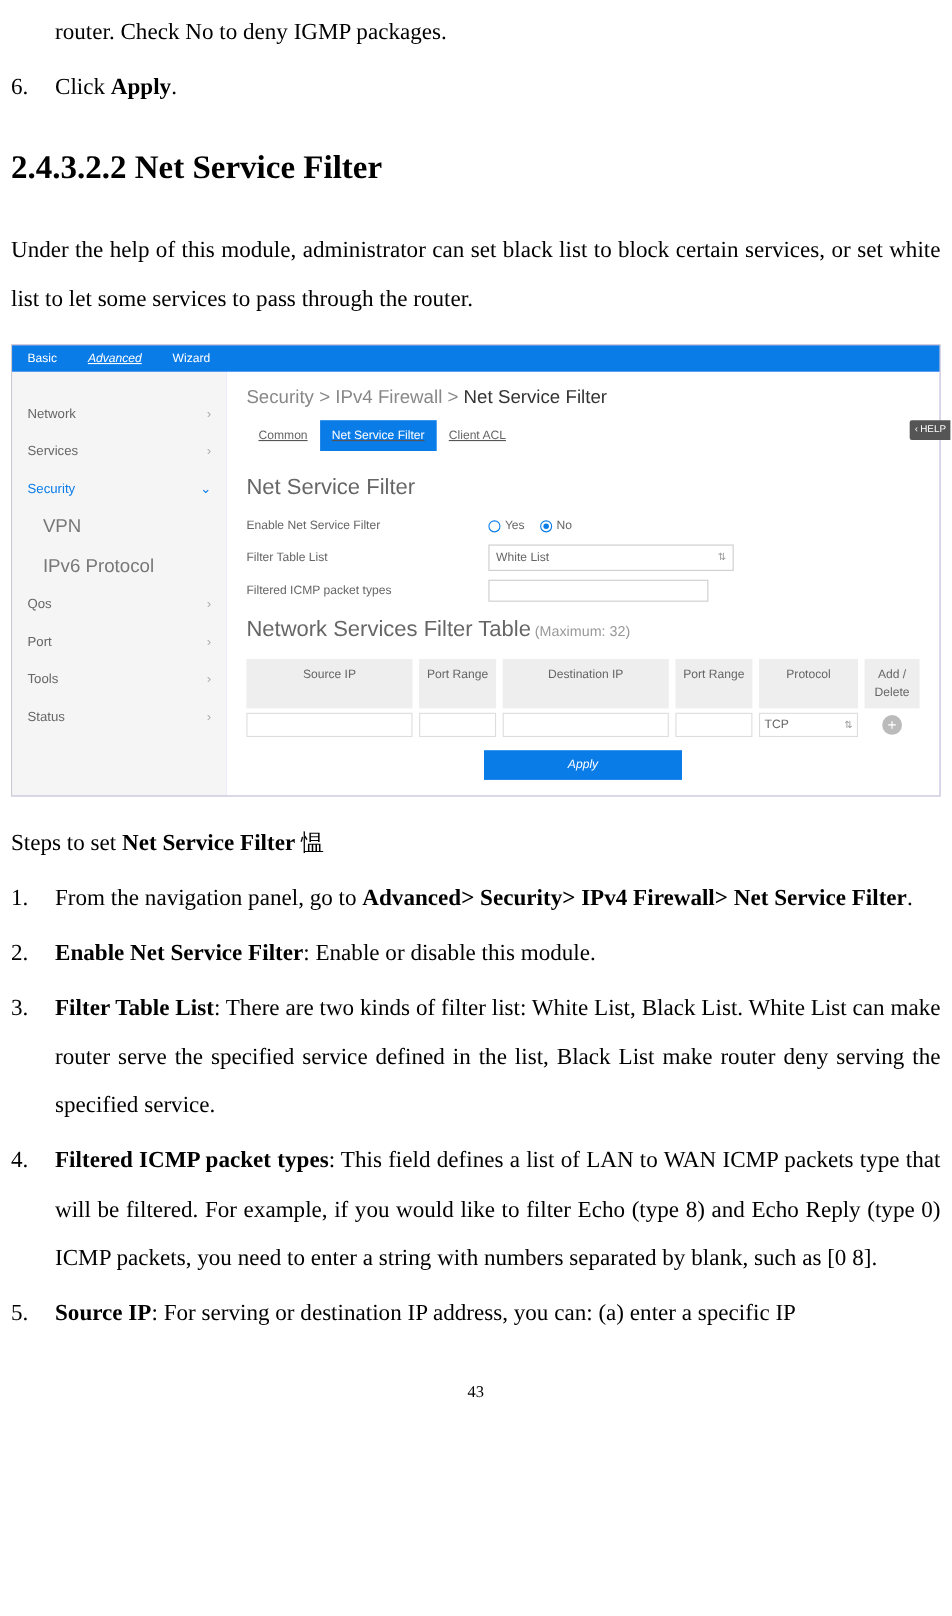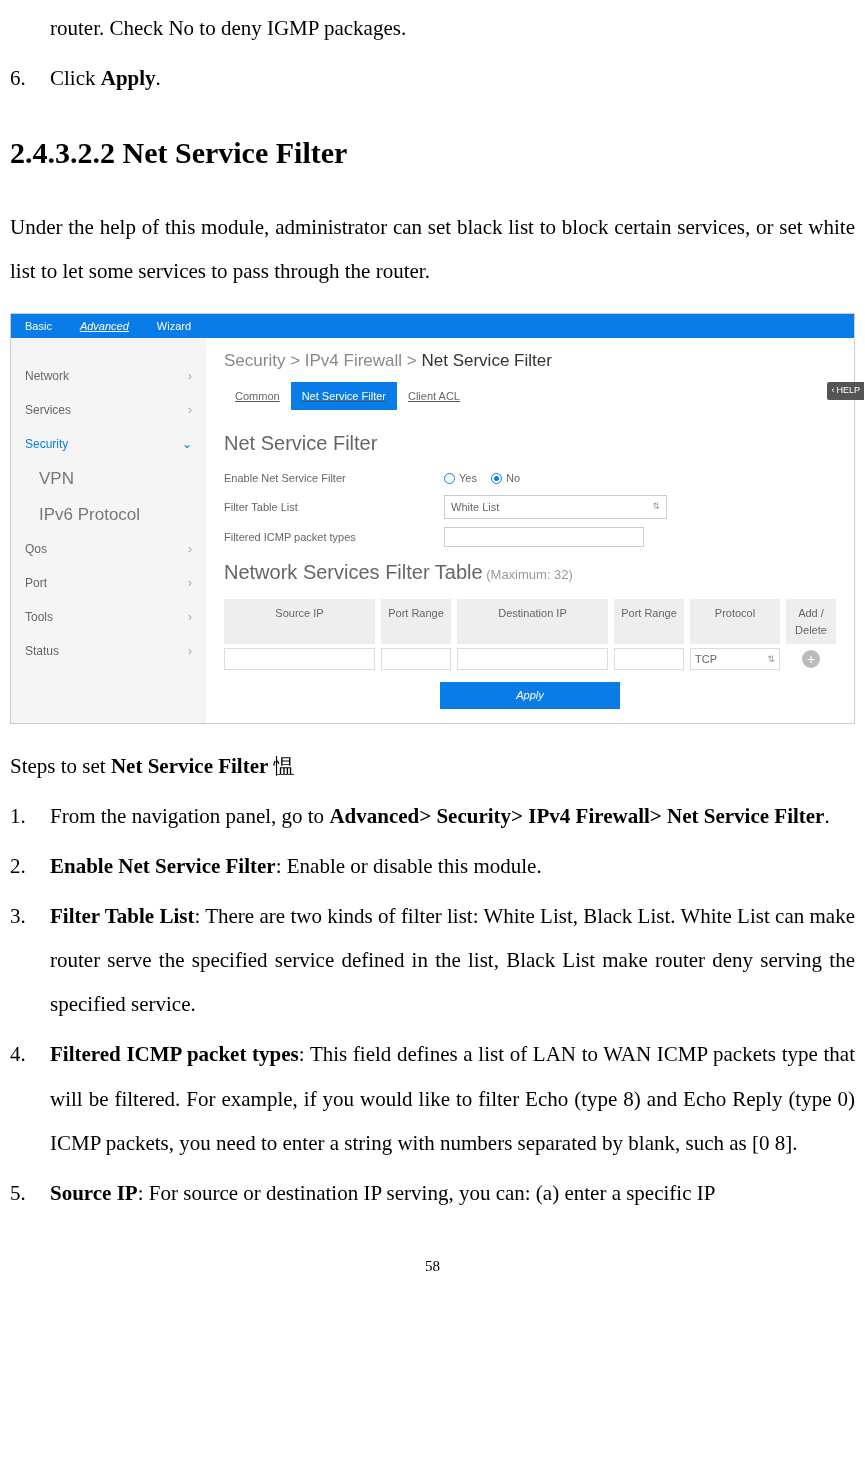--- a/index.html
+++ b/index.html
@@ -226,18 +226,18 @@
   <div class="list-item">
     <div class="list-num">4.</div>
     <div class="list-body">
       <b>Filtered ICMP packet types</b><span>: This field defines a list of LAN to WAN ICMP packets type that will be filtered. For example, if you would like to filter Echo (type 8) and Echo Reply (type 0) ICMP packets, you need to enter a string with numbers separated by blank, such as [0 8].</span>
     </div>
   </div>
 
   <div class="list-item">
     <div class="list-num">5.</div>
     <div class="list-body">
-      <b>Source IP</b><span>: For source or destination IP serving, you can: (a) enter a specific IP</span>
+      <b>Source IP</b><span>: For serving or destination IP address, you can: (a) enter a specific IP</span>
     </div>
   </div>
 </div>
 
-<div class="page-num">58</div>
+<div class="page-num">43</div>
 
 </body></html>

